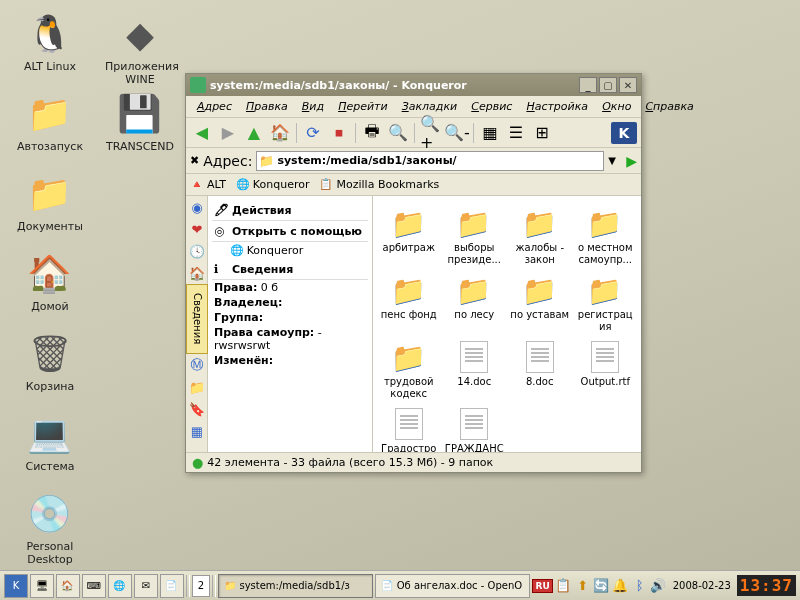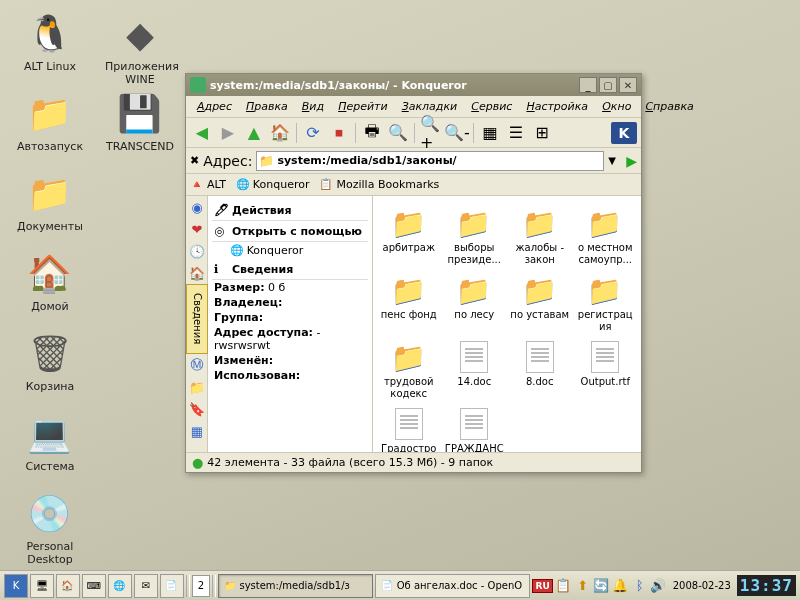--- a/index.html
+++ b/index.html
@@ -67,21 +67,21 @@
 
 .taskbar { position: absolute; bottom: 0; left: 0; right: 0; height: 30px; background: linear-gradient(#e8e5d0,#d0cdb8); border-top: 1px solid #aaa; display: flex; align-items: center; padding: 0 4px; gap: 2px; }
 .tkbtn { height: 24px; border: 1px solid #999; background: #ece9d8; display: flex; align-items: center; padding: 0 5px; font-size: 10px; cursor: pointer; gap: 3px; }
 .tkbtn.icon { width: 24px; padding: 0; justify-content: center; }
 .tkbtn.active { background: #d8d4c0; border-color: #777; box-shadow: inset 1px 1px 2px rgba(0,0,0,.2); }
 .tkpager { width: 18px; height: 22px; background: #fff; border: 1px solid #999; font-size: 10px; display: flex; align-items: center; justify-content: center; }
 .tksep { width: 4px; height: 22px; border-left: 1px solid #aaa; border-right: 1px solid #fff; }
 .tray { margin-left: auto; display: flex; align-items: center; gap: 3px; }
 .tray .tic { width: 16px; height: 16px; font-size: 13px; display: flex; align-items: center; justify-content: center; cursor: pointer; }
 .clock-date { font-size: 10px; padding: 0 3px; text-align: center; }
-.clock-time { font-family: monospace; font-size: 16px; font-weight: bold; letter-spacing: 1px; background: #222; color: #7dd3fc; padding: 1px 3px; }
+.clock-time { font-family: monospace; font-size: 16px; font-weight: bold; letter-spacing: 1px; background: #222; color: #f97316; padding: 1px 3px; }
 .rubadge { background: #c33; color: #fff; font-size: 9px; font-weight: bold; padding: 1px 2px; border: 1px solid #800; }
 </style>
 </head>
 <body>
 
 <div class="desktop" id="desktop">
     <div class="dicon" style="left: 15px; top: 10px;">
       <div class="ic" style="color:#555">🐧</div>
       <div class="lbl">ALT Linux</div>
     </div>
@@ -214,26 +214,25 @@
         </div>
       <div class="spitem">
           <span>🌐</span>
           <span>Konqueror</span>
         </div>
       <div class="sphdr">
           <span class="hic">ℹ</span>
           <span>Сведения</span>
         </div>
       <div id="spkv">
-          <div class="spkv"><b>Размер:</b> 0 б</div>
+          <div class="spkv"><b>Права:</b> 0 б</div>
           <div class="spkv"><b>Владелец:</b> </div>
           <div class="spkv"><b>Группа:</b> </div>
-          <div class="spkv"><b>Адрес доступа:</b> -rwsrwsrwt</div>
+          <div class="spkv"><b>Права самоупр:</b> -rwsrwsrwt</div>
           <div class="spkv"><b>Изменён:</b> </div>
-          <div class="spkv"><b>Использован:</b> </div>
         </div>
     </div>
 
     <div class="files">
       <div class="fgrid" id="fgrid">
           <div class="fitem">
             <div class="fic folder-ic">📁</div>
             <div class="flbl">арбитраж</div>
           </div>
           <div class="fitem">

